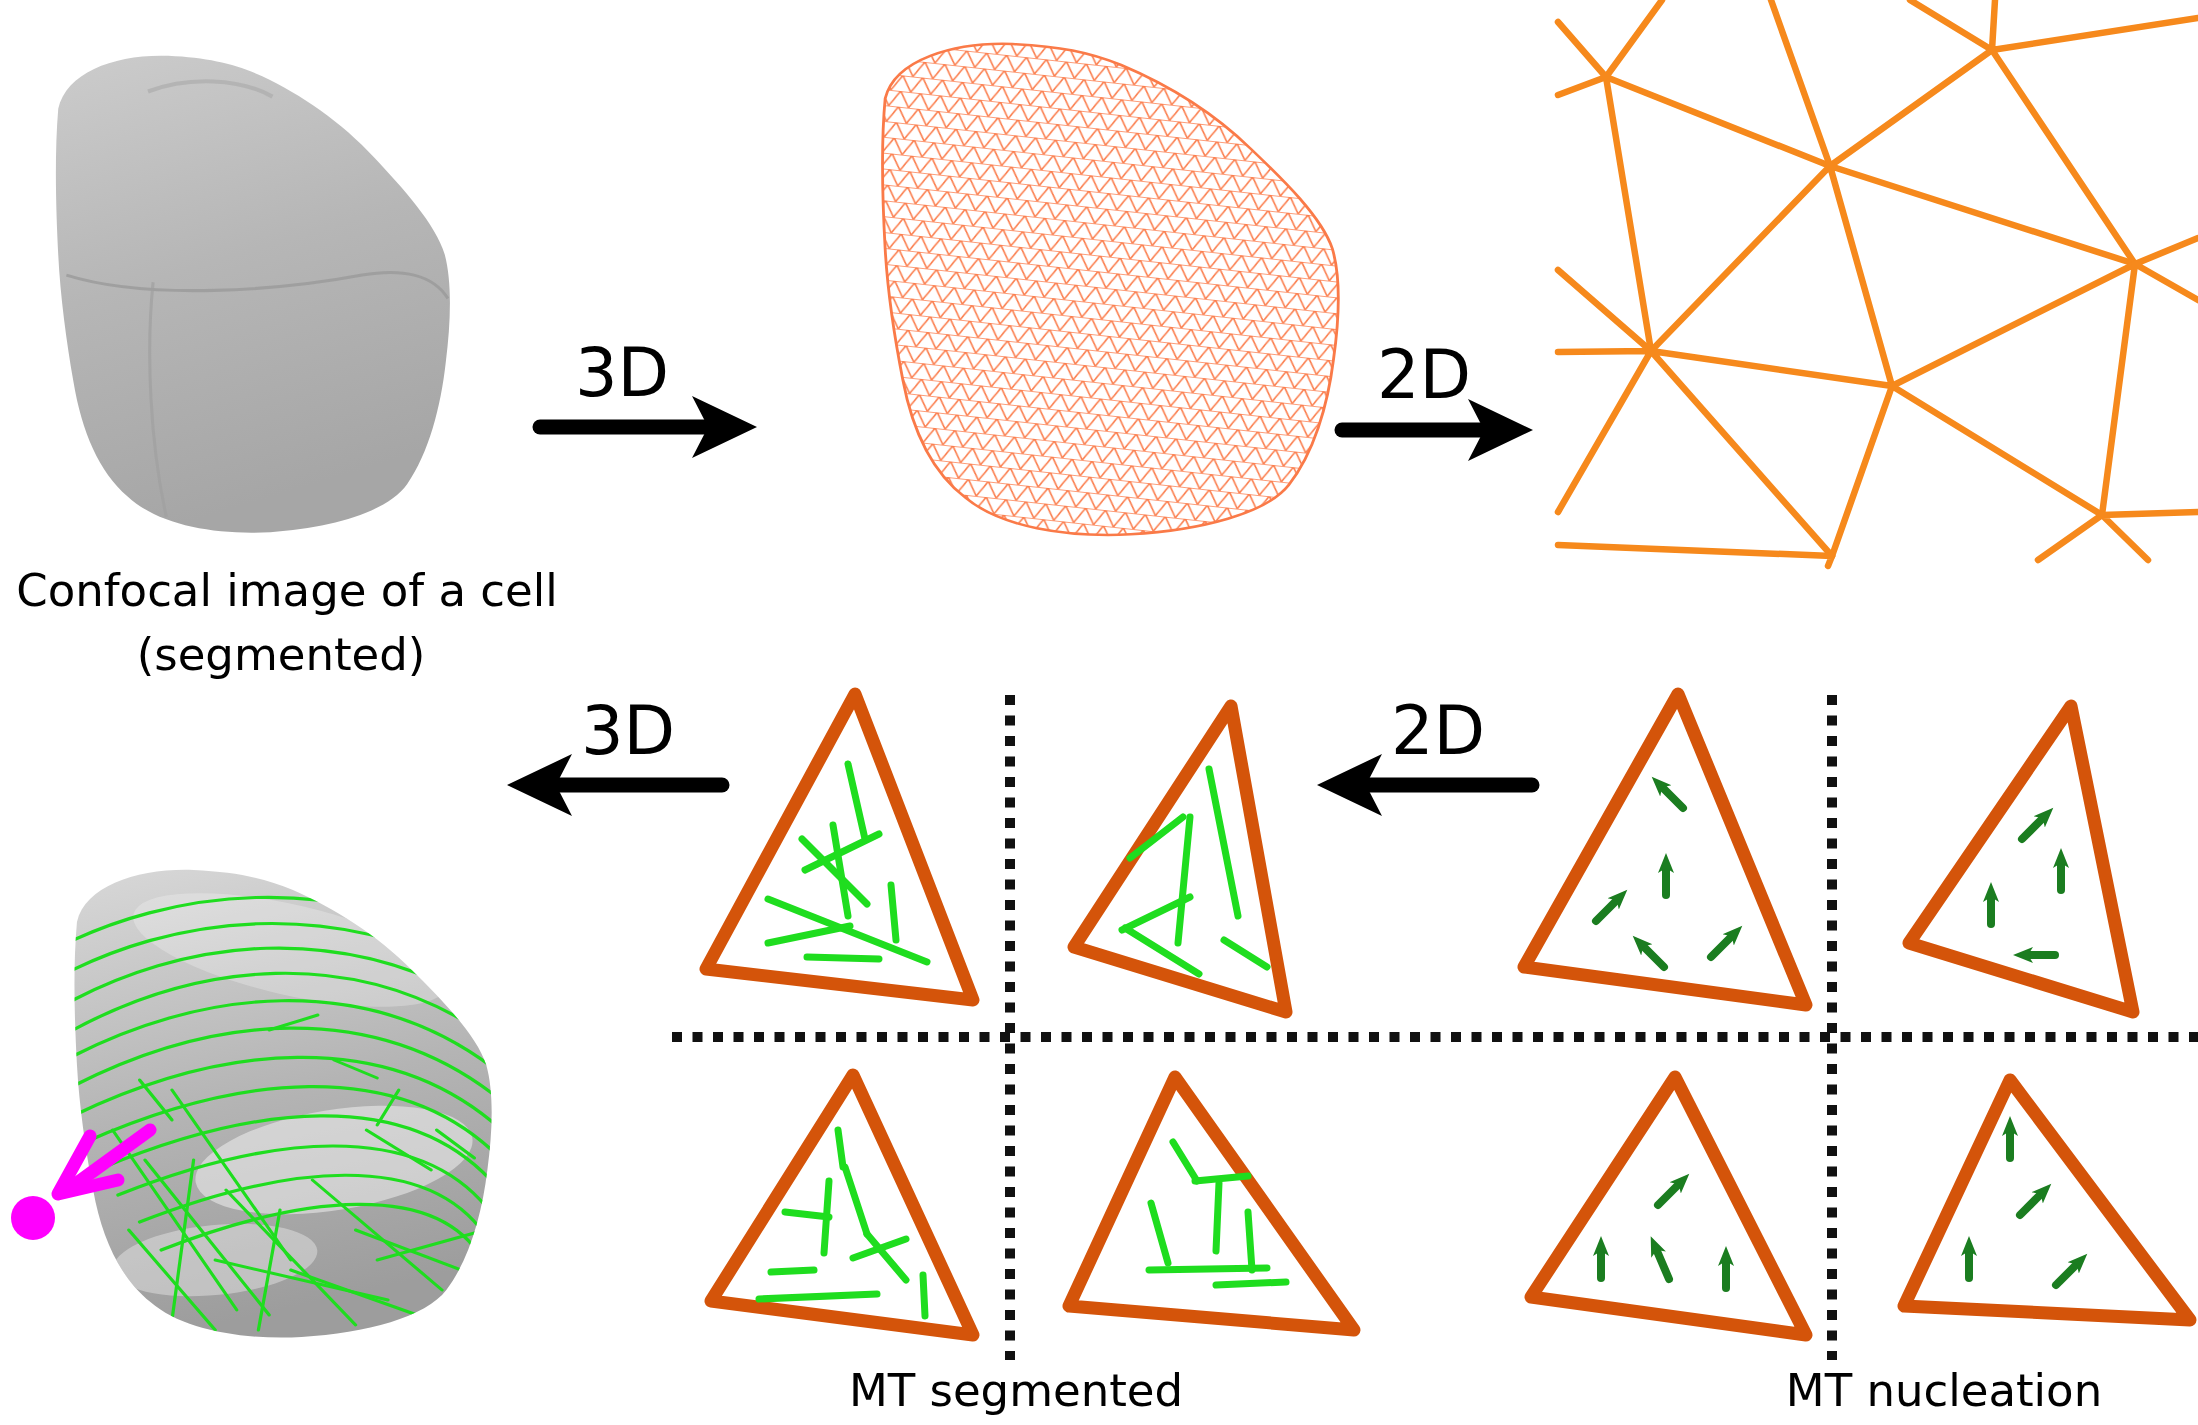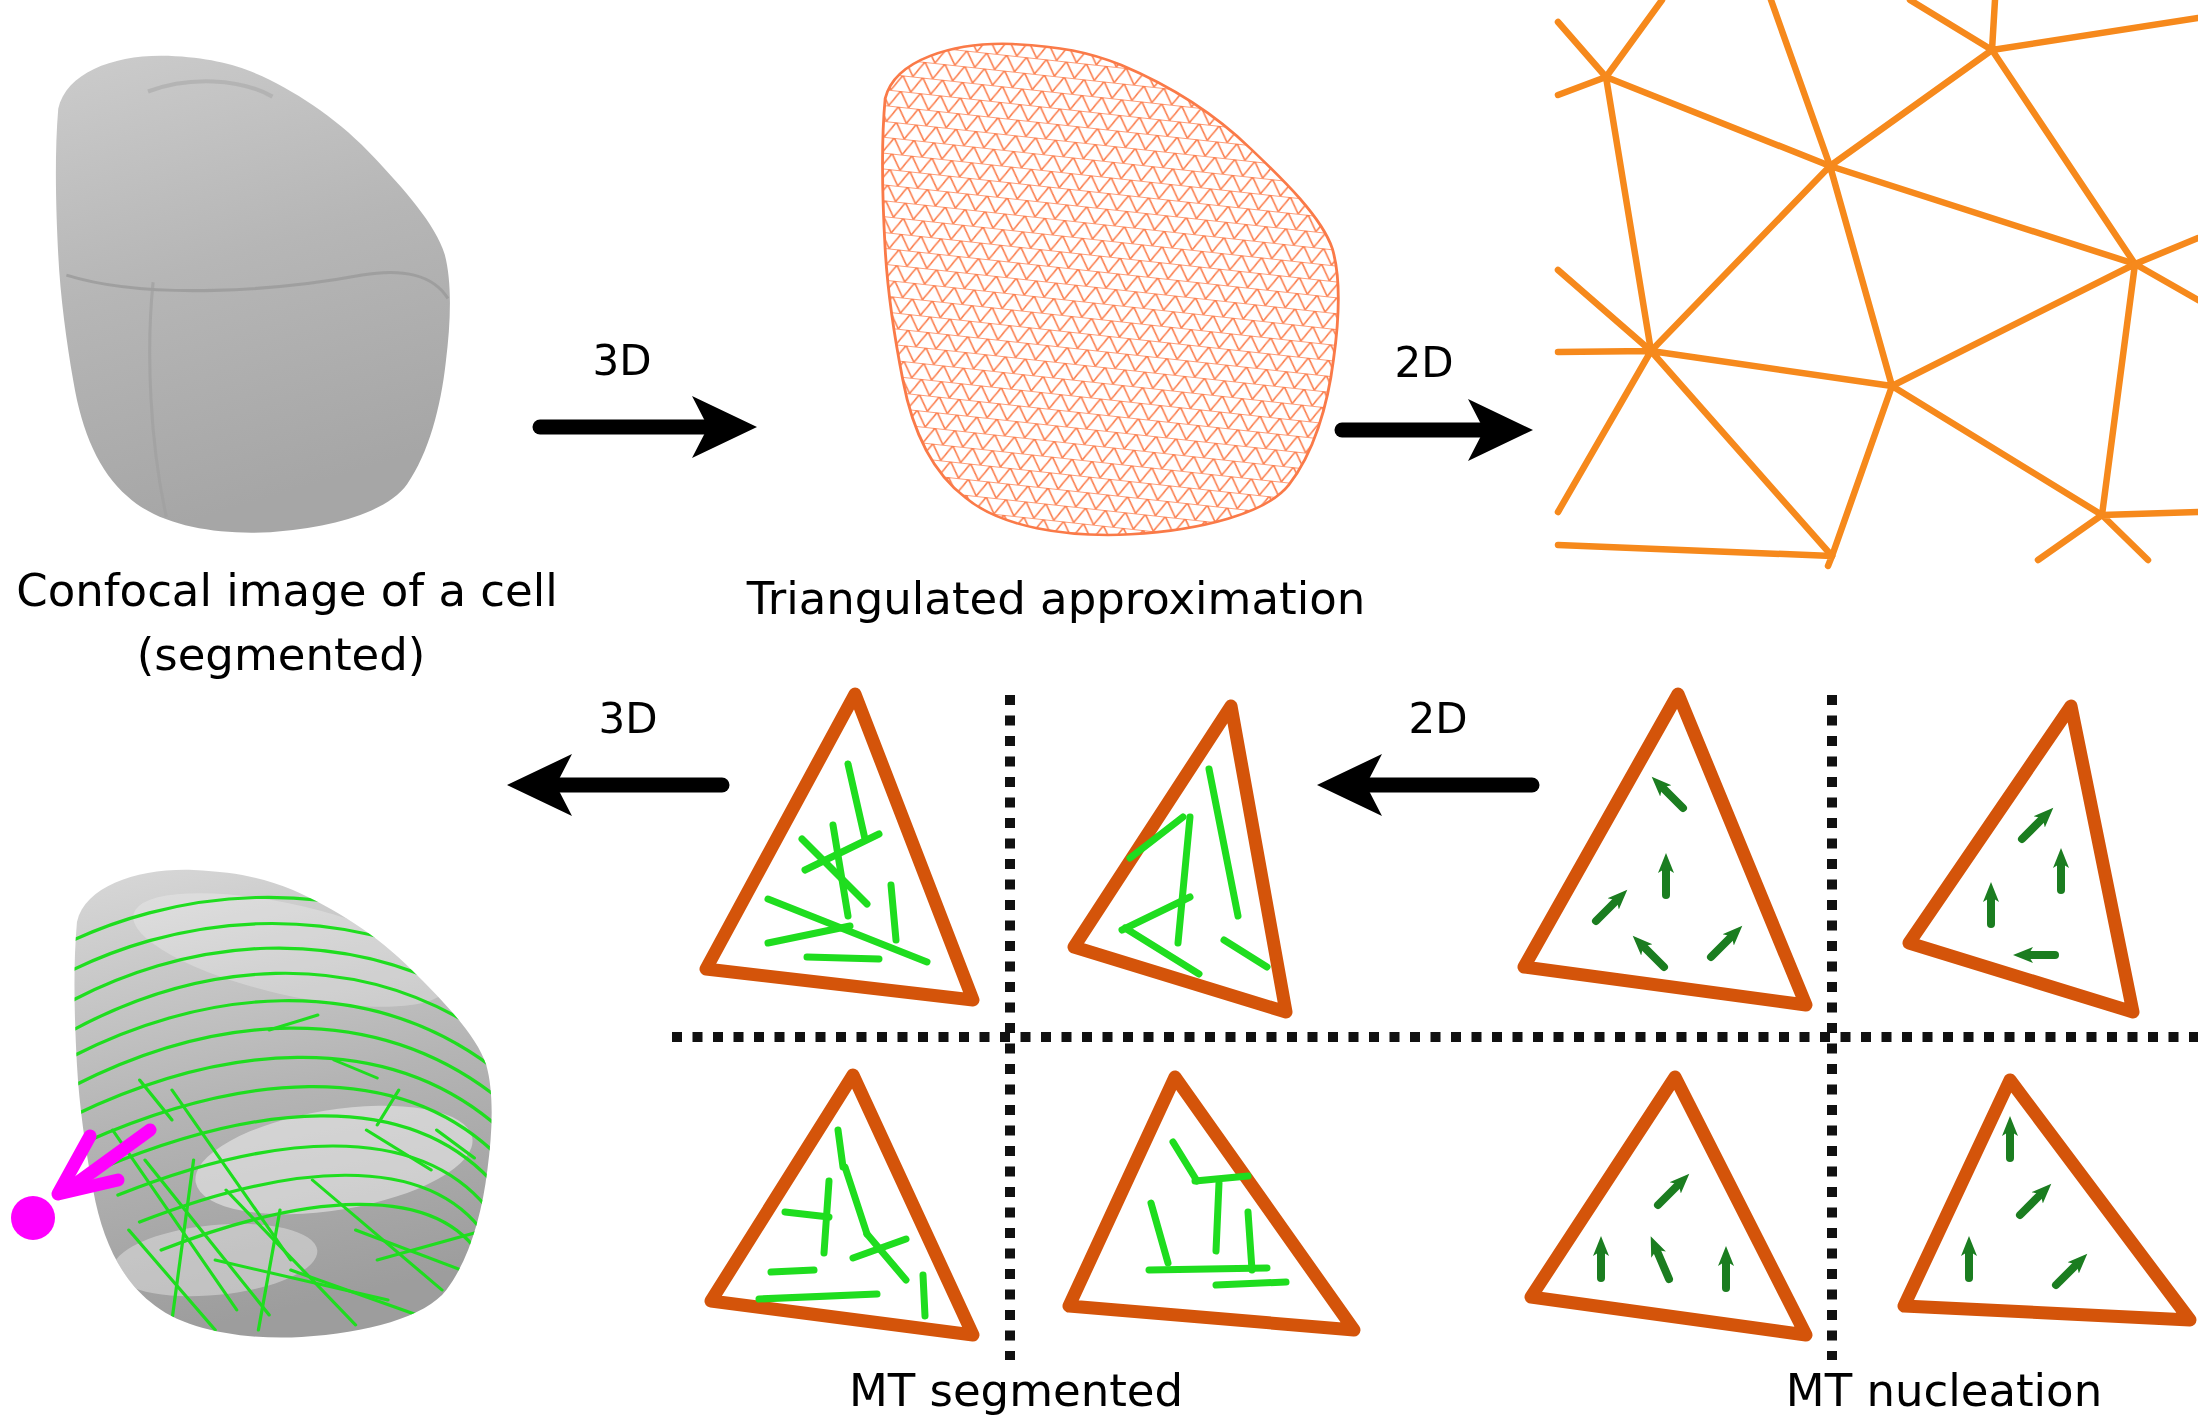--- a/index.html
+++ b/index.html
@@ -7,21 +7,21 @@
     position:relative;width:2198px;height:1425px;background:#fff;
     font-family:"DejaVu Sans","Liberation Sans",sans-serif;overflow:hidden;
   }
   .stage svg.layer{position:absolute;left:0;top:0;}
   .cap{
     position:absolute;transform:translateX(-50%);
     font-size:45px;color:#000;white-space:nowrap;line-height:1.1;text-align:right;
   }
   .alabel{
     position:absolute;transform:translateX(-50%);
-    font-size:42px;color:#000;white-space:nowrap;line-height:1;
+    font-size:67px;color:#000;white-space:nowrap;line-height:1;
   }
 </style>
 </head>
 <body>
 
 <div class="stage">
 
   <svg class="layer" width="2198" height="1425" viewBox="0 0 2198 1425">
     <defs>
       <path id="cellPath" d="M62,92 C70,55 120,38 170,40 C210,42 235,48 262,60 C300,78 340,105 372,140 C400,170 432,205 441,235 C448,262 447,300 442,340 C437,385 425,430 404,460 C385,487 330,503 270,507 C215,510 160,500 130,472 C102,448 85,408 77,360 C70,320 64,275 62,235 C60,195 58,140 62,92 Z"></path>
@@ -226,16 +226,15 @@
     </g>
   </svg>
 
   <div class="alabel" style="left:622px;top:340px">3D</div>
   <div class="alabel" style="left:1424px;top:342px">2D</div>
   <div class="alabel" style="left:628px;top:698px">3D</div>
   <div class="alabel" style="left:1438px;top:698px">2D</div>
 
   <div class="cap" style="left:287px;top:566px">Confocal image of a cell</div>
   <div class="cap" style="left:281px;top:630px">(segmented)</div>
-  <div class="cap" style="left:1056px;top:574px">Triangulated approximation</div>
   <div class="cap" style="left:1016px;top:1366px">MT segmented</div>
   <div class="cap" style="left:1944px;top:1366px">MT nucleation</div>
 </div>
 
 </body></html>

